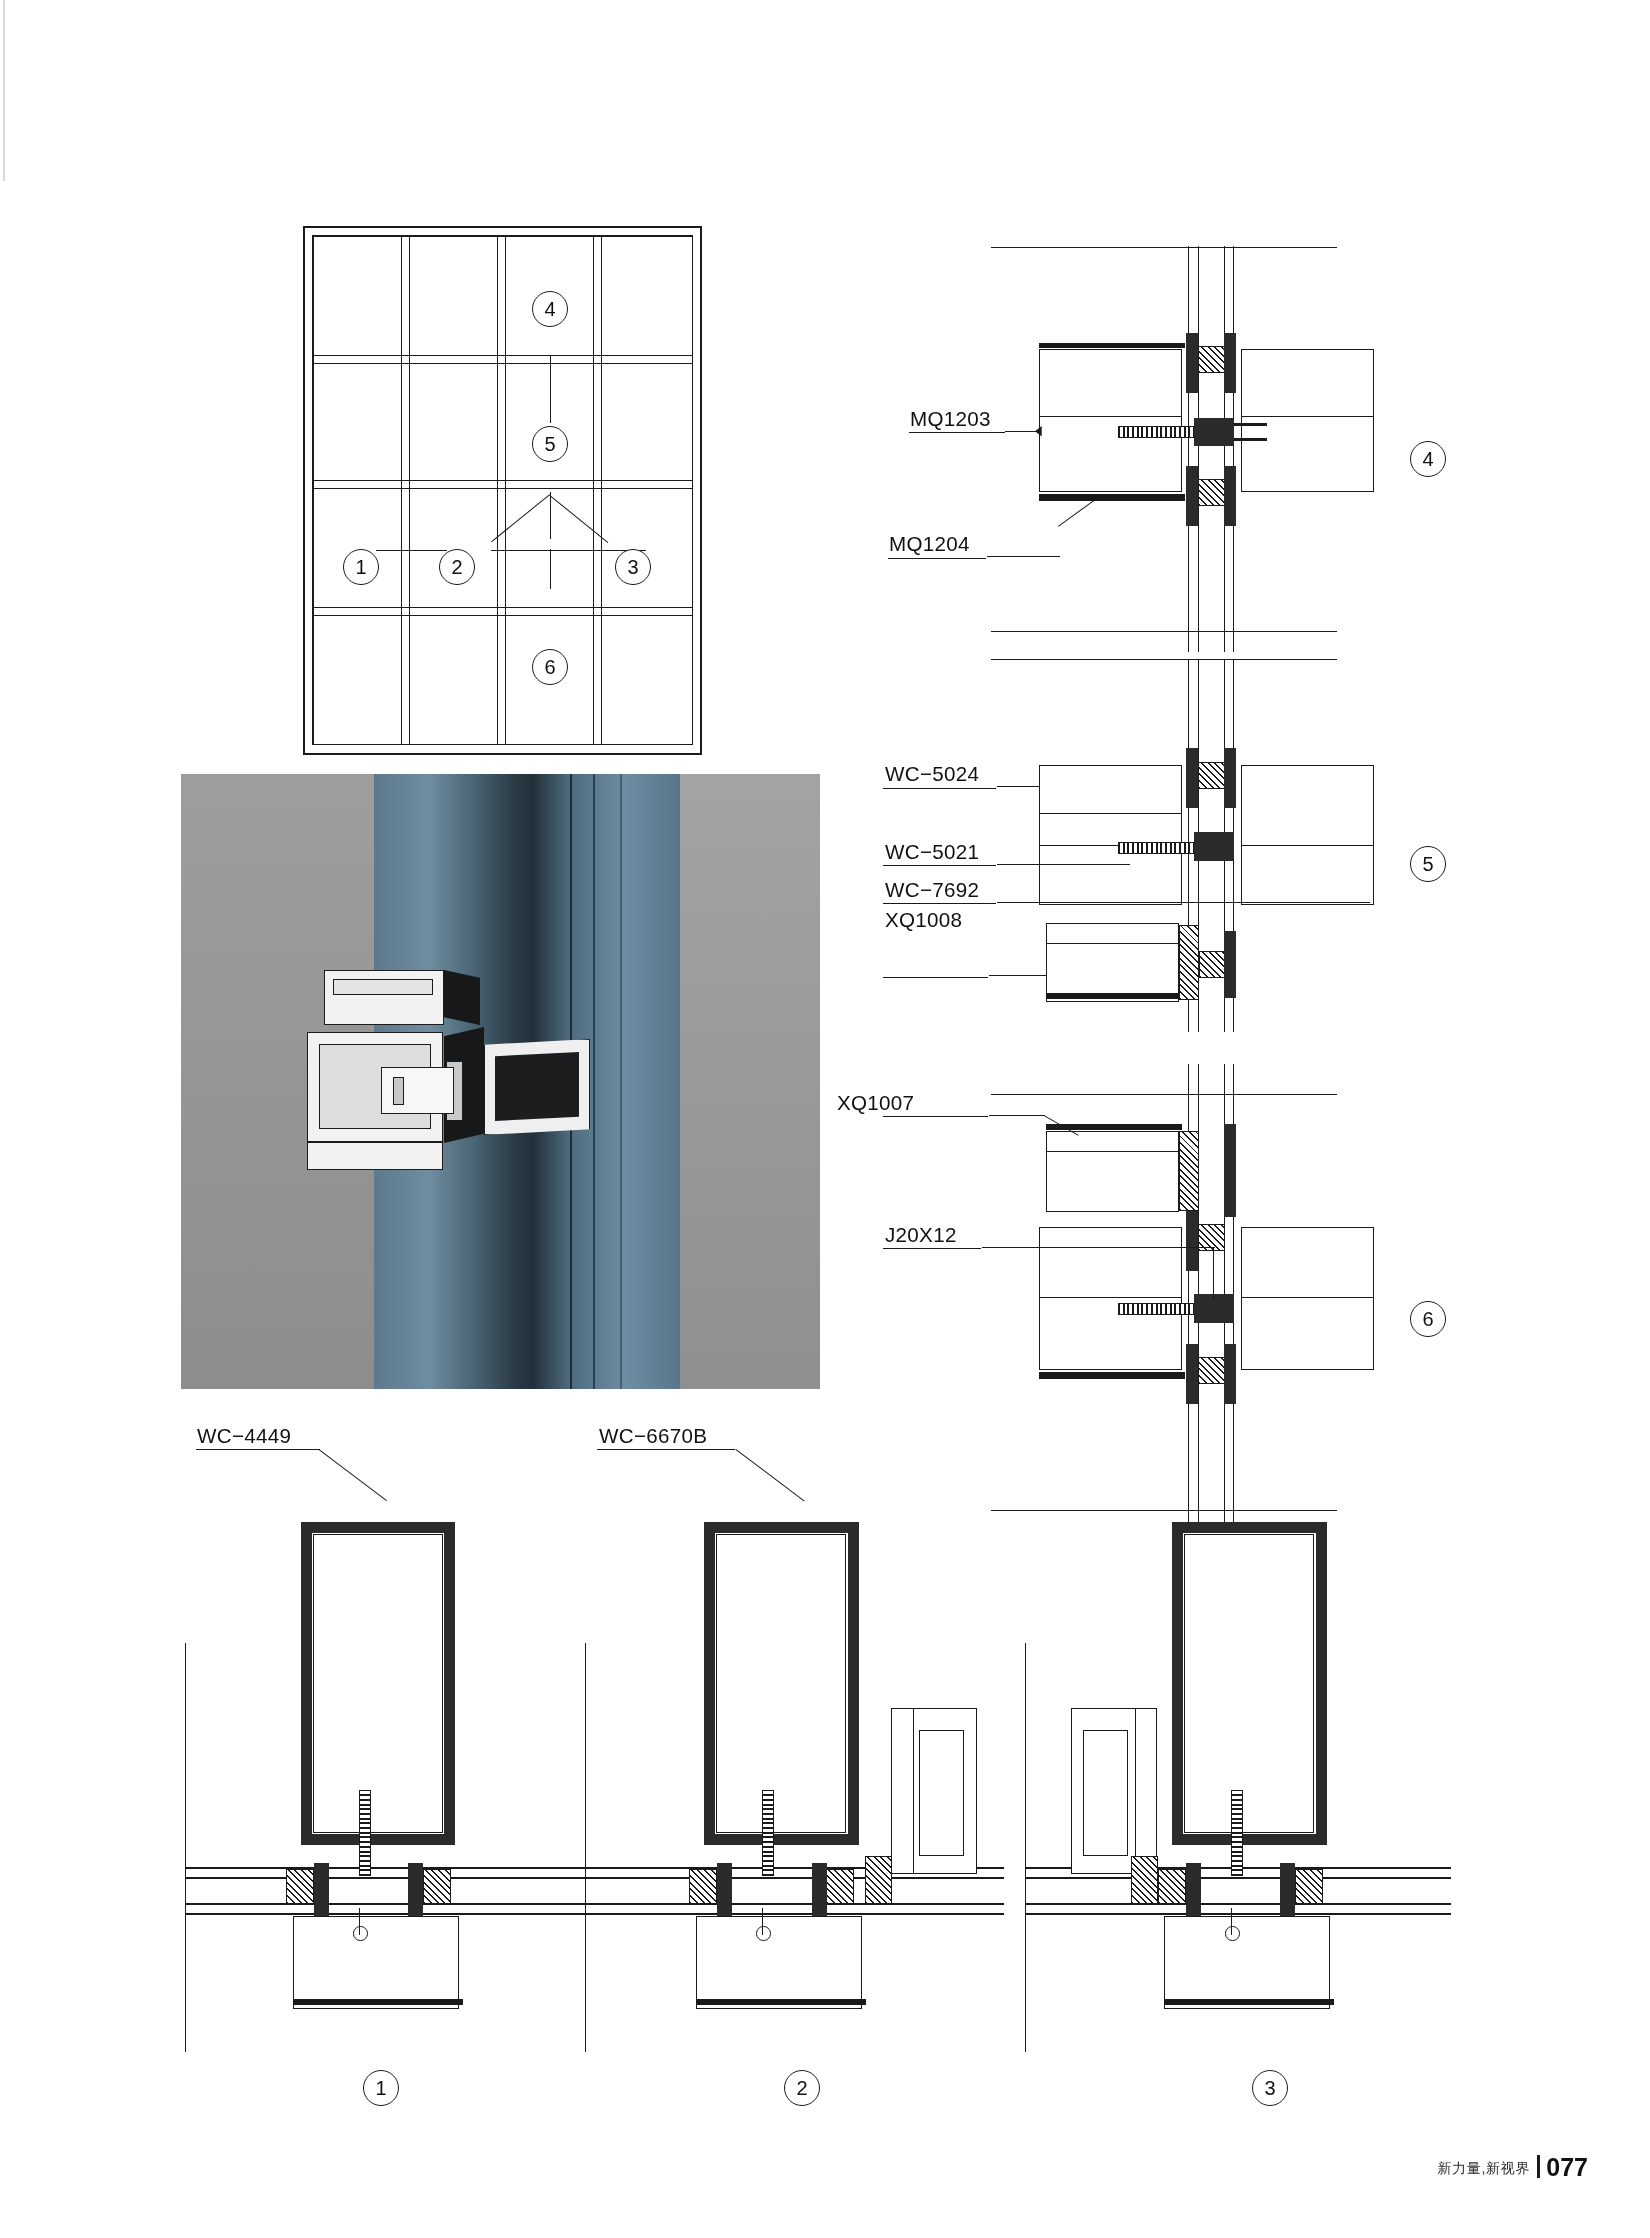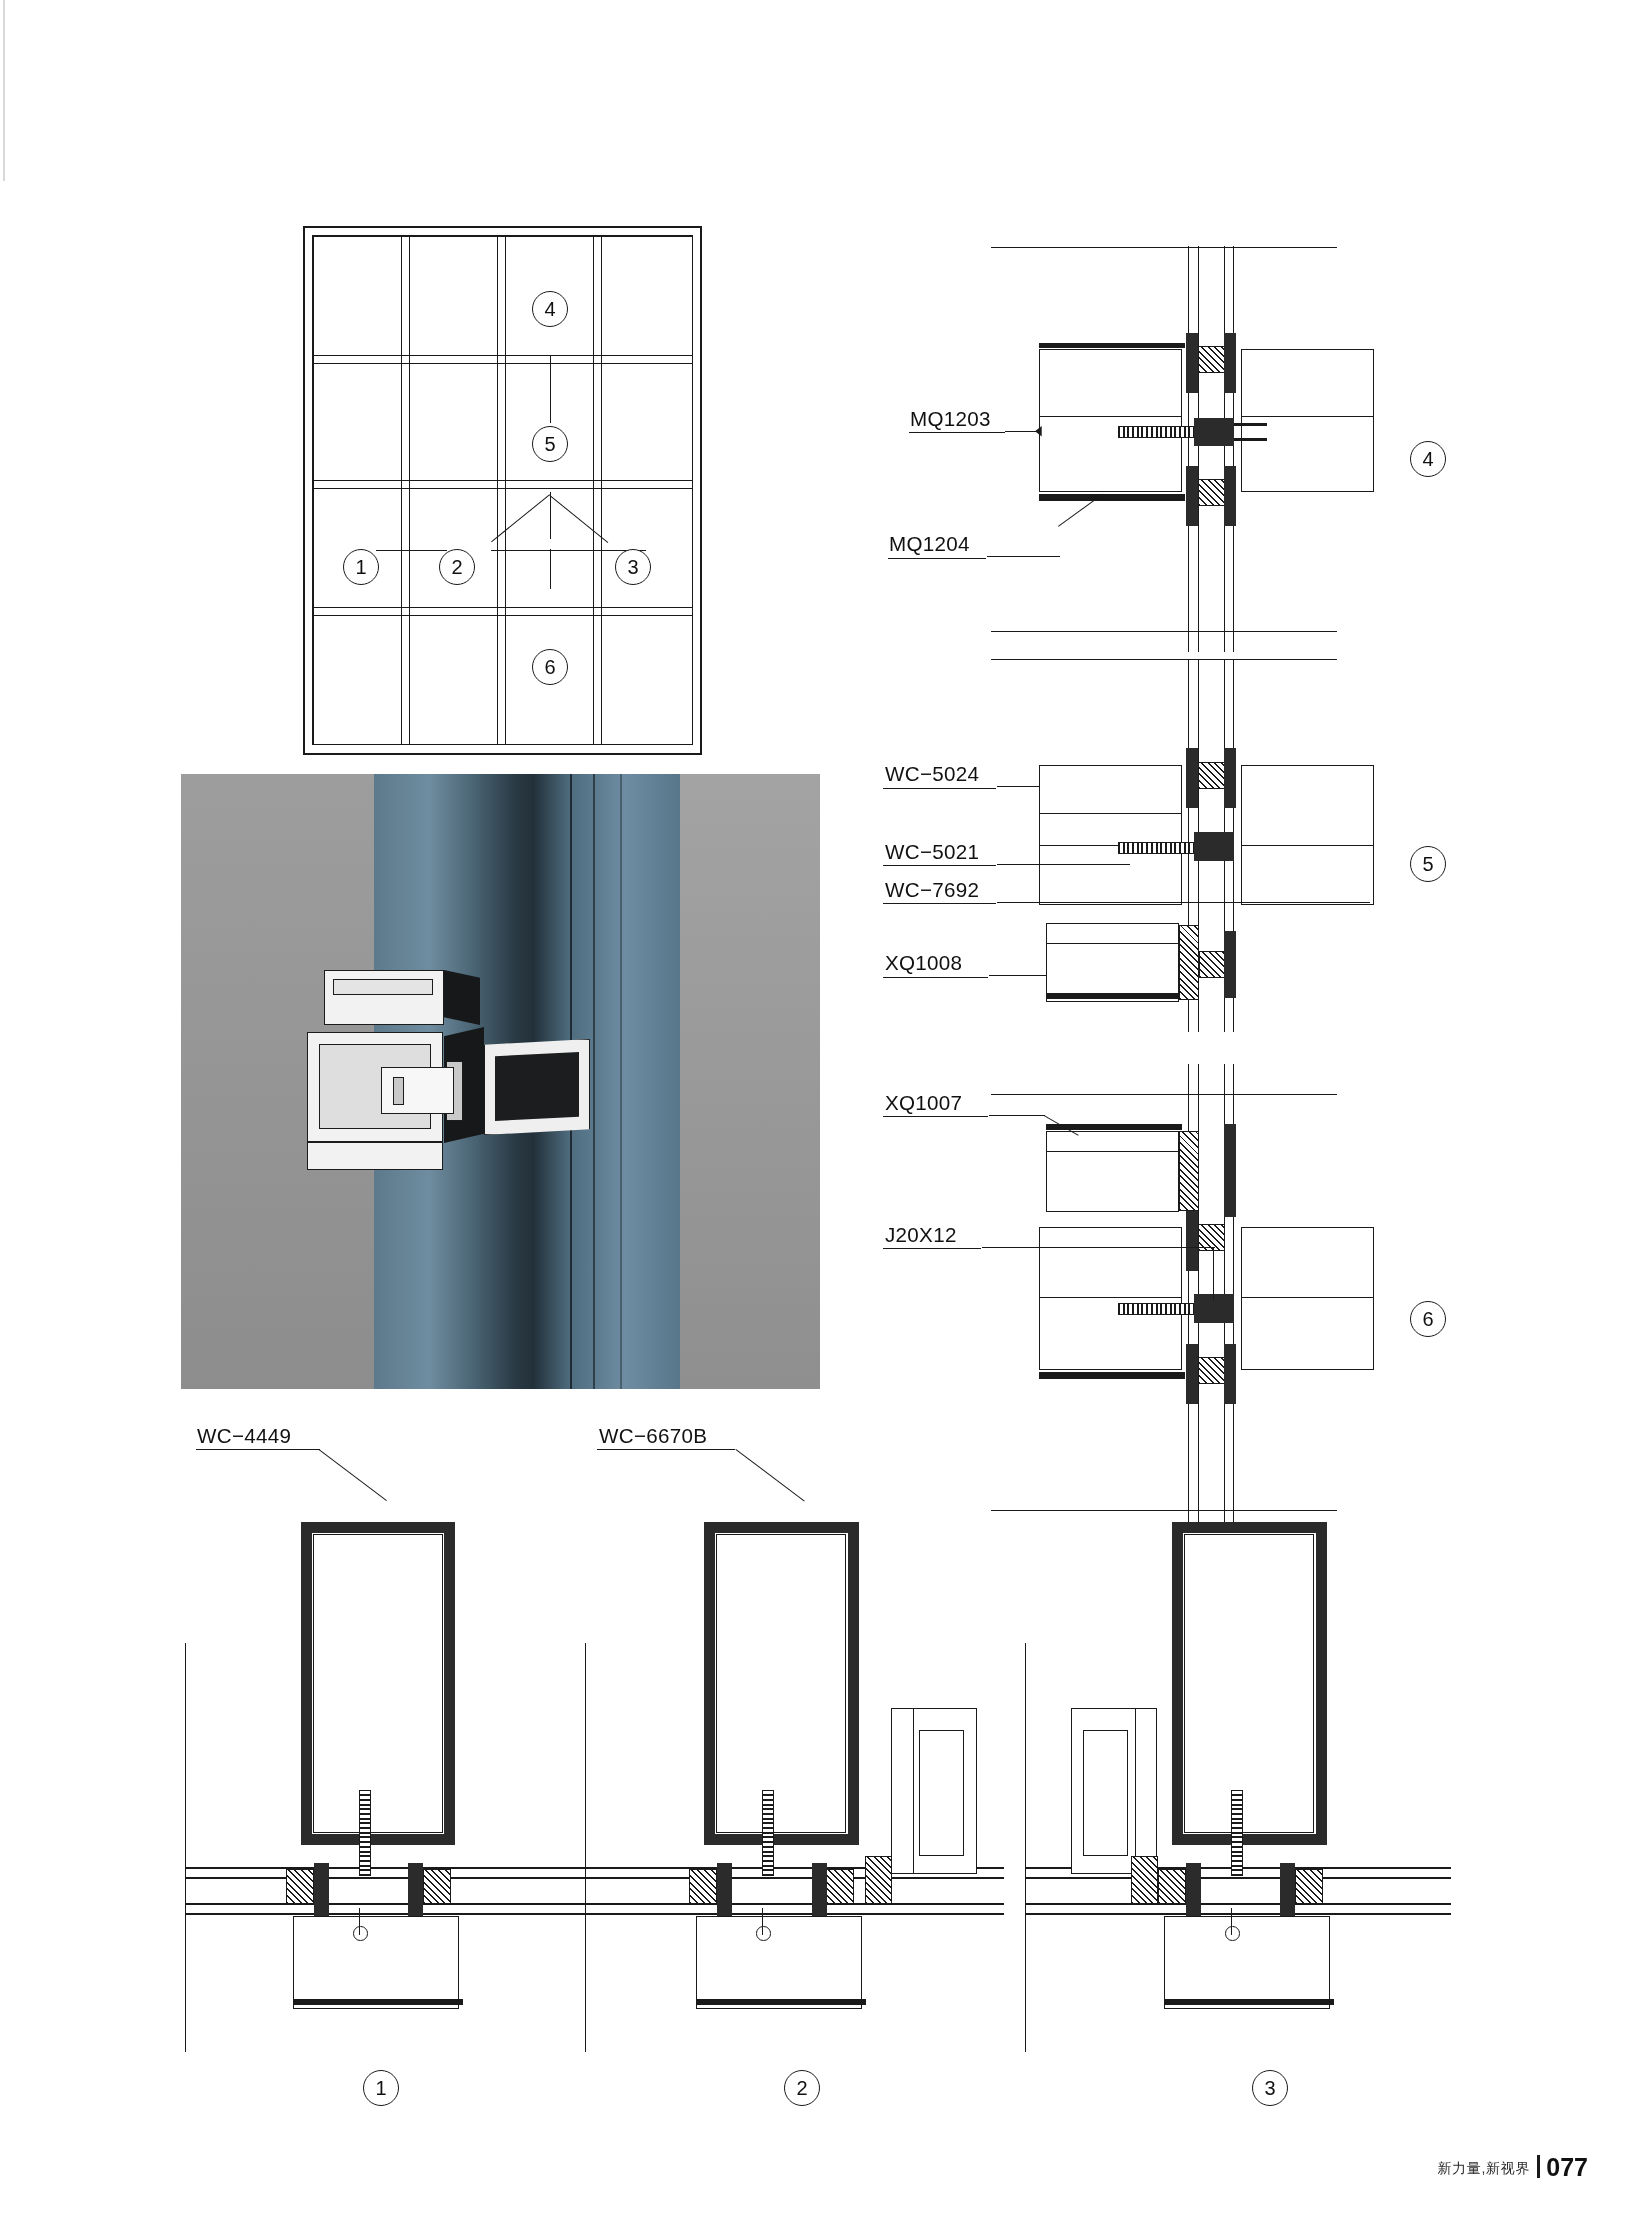--- a/index.html
+++ b/index.html
@@ -281,21 +281,21 @@
   <div class="ln" style="left:997px;top:786px;width:43px;height:1.3px;"></div>
 
   <div class="lbl" style="left:885px;top:840px;">WC−5021</div>
   <div class="underline" style="left:883px;top:865px;width:113px;"></div>
   <div class="ln" style="left:997px;top:864px;width:133px;height:1.3px;"></div>
 
   <div class="lbl" style="left:885px;top:878px;">WC−7692</div>
   <div class="underline" style="left:883px;top:903px;width:113px;"></div>
   <div class="ln" style="left:997px;top:902px;width:373px;height:1.3px;"></div>
 
-  <div class="lbl" style="left:885px;top:951px;">XQ1008</div>
+  <div class="lbl" style="left:885px;top:908px;">XQ1008</div>
   <div class="underline" style="left:883px;top:977px;width:105px;"></div>
   <div class="ln" style="left:989px;top:975px;width:57px;height:1.3px;"></div>
 
   <div class="callout" style="left:1410px;top:846px;">
       <span>5</span>
     </div>
 
   <div class="ln" style="left:1188px;top:1064px;width:1.3px;height:466px;"></div>
   <div class="ln" style="left:1198px;top:1064px;width:1.3px;height:466px;"></div>
   <div class="ln" style="left:1224px;top:1064px;width:1.3px;height:466px;"></div>
@@ -315,21 +315,21 @@
   <div class="boxf" style="left:1241px;top:1227px;width:133px;height:143px;"></div>
   <div class="ln" style="left:1241px;top:1297px;width:133px;height:1.3px;"></div>
   <div class="screw" style="left:1118px;top:1303px;width:80px;height:12px;"></div>
   <div class="fillDark" style="left:1194px;top:1294px;width:40px;height:29px;"></div>
   <div class="hatch" style="left:1198px;top:1224px;width:27px;height:27px;"></div>
   <div class="hatch" style="left:1198px;top:1357px;width:27px;height:27px;"></div>
   <div class="fillDark" style="left:1186px;top:1211px;width:12px;height:60px;"></div>
   <div class="fillDark" style="left:1186px;top:1344px;width:12px;height:60px;"></div>
   <div class="fillDark" style="left:1224px;top:1344px;width:12px;height:60px;"></div>
 
-  <div class="lbl" style="left:885px;top:1091px;">XQ1007</div>
+  <div class="lbl" style="left:837px;top:1091px;">XQ1007</div>
   <div class="underline" style="left:883px;top:1116px;width:105px;"></div>
   <div class="ln" style="left:989px;top:1115px;width:56px;height:1.3px;"></div>
   <div class="ln" style="left:1044px;top:1115px;width:40px;height:1.3px;transform:rotate(30deg);transform-origin:0 0;"></div>
 
   <div class="lbl" style="left:885px;top:1223px;">J20X12</div>
   <div class="underline" style="left:883px;top:1248px;width:98px;"></div>
   <div class="ln" style="left:982px;top:1247px;width:233px;height:1.3px;"></div>
   <div class="ln" style="left:1213px;top:1247px;width:1.3px;height:53px;"></div>
 
   <div class="callout" style="left:1410px;top:1301px;">

